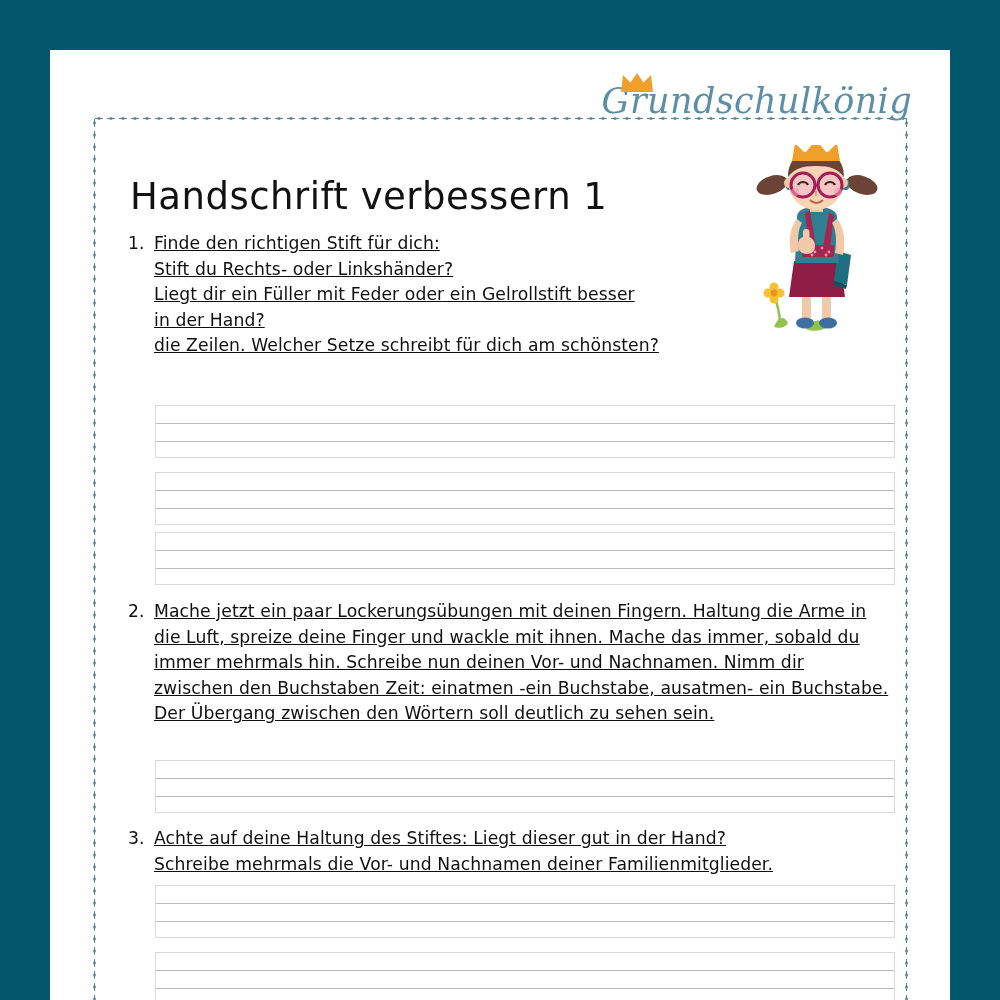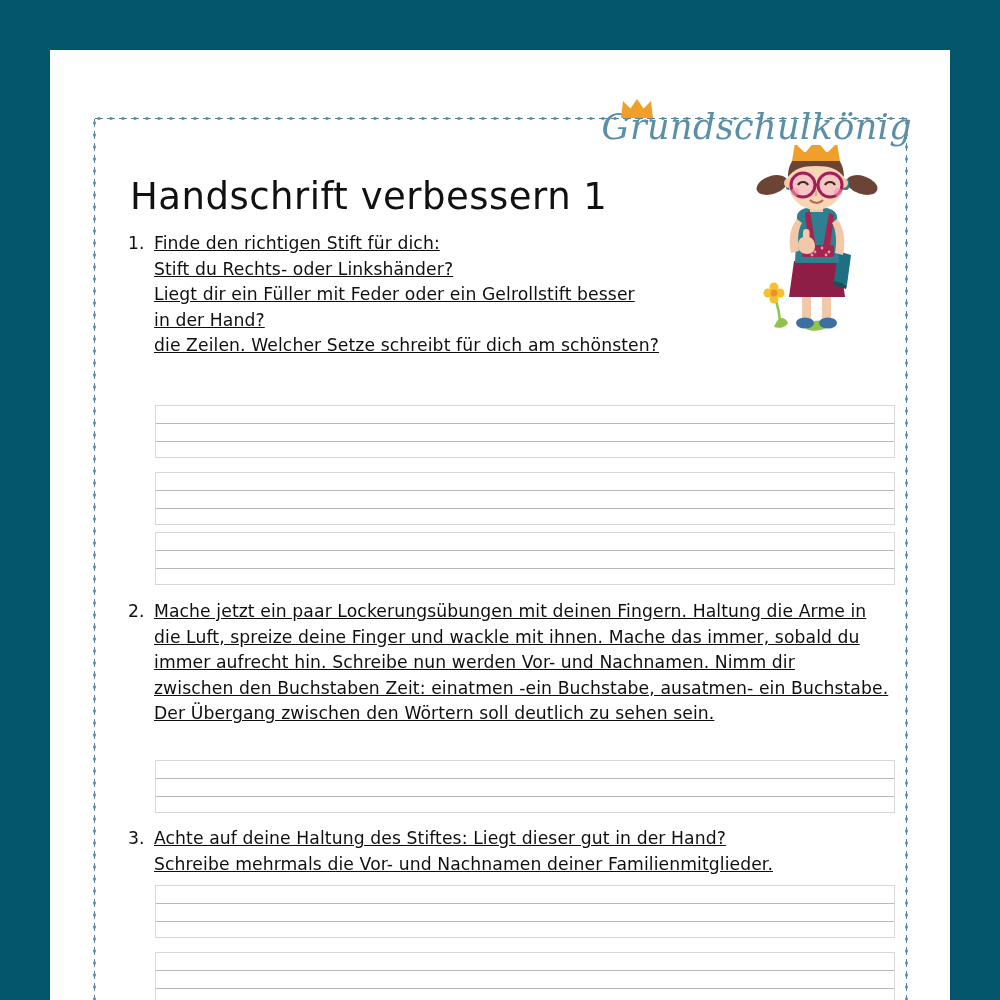--- a/index.html
+++ b/index.html
@@ -54,21 +54,21 @@
     background-repeat: repeat-y;
   }
   #dot-top { top: 0; }
   #dot-left { left: 0; }
   #dot-right { right: 0; }
 
   
   #logo {
     position: absolute;
     right: 38px;      
-    top: 54px;        
+    top: 28px;        
     height: 52px;
     text-align: left;
     white-space: nowrap;
   }
   #logo-text {
     font-family: "DejaVu Serif", serif;
     font-style: italic;
     font-size: 35px;
     color: #5b8fa8;
     letter-spacing: 0.4px;
@@ -292,21 +292,21 @@
     <div class="rule r1"></div>
     <div class="rule r2"></div>
   </div>
 
   <div id="task-2" class="task">
     <div class="task-row">
       <div class="task-number">2.</div>
       <div class="task-body">
         <span class="task-line">Mache jetzt ein paar Lockerungsübungen mit deinen Fingern. Haltung die Arme in</span>
         <span class="task-line">die Luft, spreize deine Finger und wackle mit ihnen. Mache das immer, sobald du</span>
-        <span class="task-line">immer aufrecht hin. Schreibe nun werden Vor- und Nachnamen. Nimm dir</span>
+        <span class="task-line">immer mehrmals hin. Schreibe nun deinen Vor- und Nachnamen. Nimm dir</span>
         <span class="task-line">zwischen den Buchstaben Zeit: einatmen -ein Buchstabe, ausatmen- ein Buchstabe.</span>
         <span class="task-line">Der Übergang zwischen den Wörtern soll deutlich zu sehen sein.</span>
       </div>
     </div>
   </div>
 
   <div id="lines-2a" class="line-block">
     <div class="rule r1"></div>
     <div class="rule r2"></div>
   </div>

